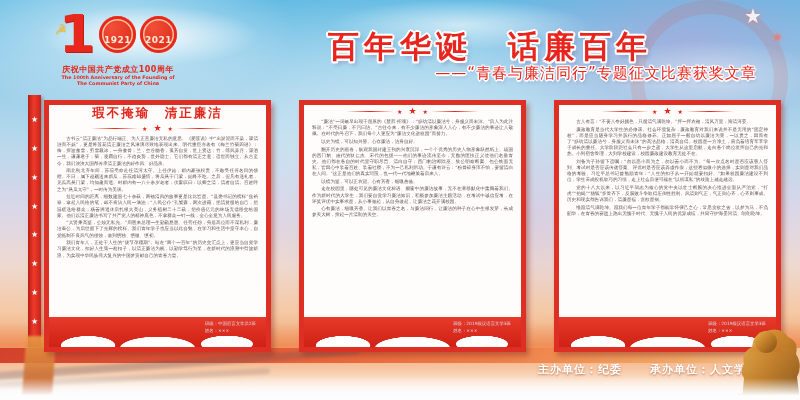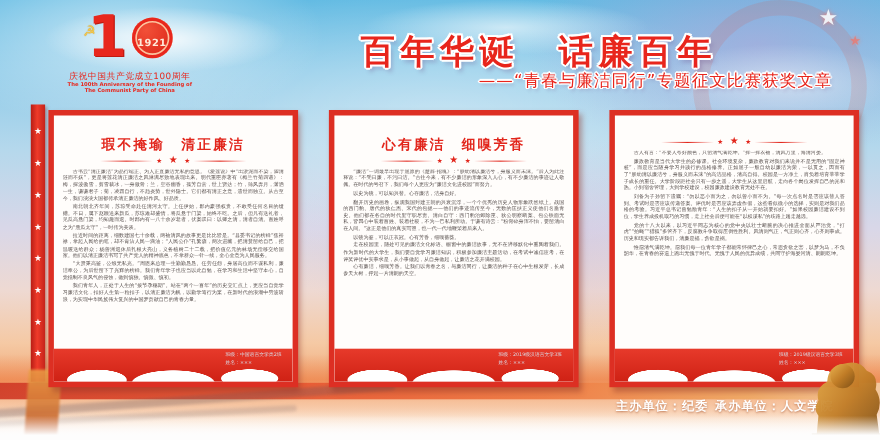--- a/index.html
+++ b/index.html
@@ -41,21 +41,21 @@
   
   .logo{position:absolute;left:48px;top:6px;width:140px;text-align:center;}
   .logo-row{display:flex;justify-content:center;align-items:center;height:56px;}
   .logo-one{font-size:52px;line-height:52px;font-weight:800;color:#e8271d;position:relative;
     text-shadow:1px 1px 0 #c01910;}
   .logo-emblem{position:absolute;left:-4px;top:-4px;font-size:13px;color:#f6c84c;text-shadow:0 0 1px #b8860b;}
   .logo-zero{width:37px;height:37px;border-radius:50%;background:radial-gradient(circle at 35% 30%,#f25038,#d81f12);
     box-shadow:inset 0 0 0 3px #e8271d, inset 0 0 0 4.5px rgba(255,220,180,.85);
     display:flex;align-items:center;justify-content:center;margin-left:4px;}
   .logo-zero span{color:#ffe9d9;font-size:9px;font-weight:bold;letter-spacing:.5px;margin-top:12px;}
-  .logo-cn{margin-top:2px;font-size:8px;font-weight:normal;color:#e8271d;letter-spacing:.5px;}
+  .logo-cn{margin-top:2px;font-size:8px;font-weight:bold;color:#e8271d;letter-spacing:.5px;}
   .logo-en{font-size:4.8px;font-weight:bold;color:#e8271d;line-height:1.3;}
 
   
   .outline-red{color:#e8251c;
     text-shadow:-2px 0 #fff,2px 0 #fff,0 -2px #fff,0 2px #fff,
       -1.5px -1.5px #fff,1.5px 1.5px #fff,1.5px -1.5px #fff,-1.5px 1.5px #fff,
       3px 4px 4px rgba(110,70,130,.35);}
   .main-title{position:absolute;left:190px;top:26px;width:600px;text-align:center;
     font-size:31px;font-weight:700;letter-spacing:5px;white-space:nowrap;}
   .sub-title{position:absolute;left:398px;top:64px;width:396px;text-align:center;
@@ -73,21 +73,21 @@
     background:linear-gradient(180deg,rgba(235,160,70,.85),rgba(190,85,40,.9));
     transform:skewX(-4deg);filter:blur(1px);}
 
   
   .panel{position:absolute;top:100px;width:227px;height:252px;background:#dd2f23;
     padding:5px;box-sizing:border-box;box-shadow:3px 4px 5px rgba(140,50,40,.45);}
   .panel.p1{left:44px;}
   .panel.p2{left:299px;}
   .panel.p3{left:554px;}
   .panel-inner{position:relative;width:100%;height:100%;background:#fffdfb;
-    display:flex;flex-direction:column;padding:18px 8px 0;box-sizing:border-box;overflow:hidden;}
+    display:flex;flex-direction:column;padding:0 8px 0;box-sizing:border-box;overflow:hidden;}
   .panel-title{font-size:12.5px;font-weight:bold;color:#e2261c;text-align:center;
     letter-spacing:2px;white-space:nowrap;}
   .star-divider{display:flex;align-items:center;justify-content:center;margin:1px 0 3px;}
   .star-divider .line{width:48px;height:1px;
     background:linear-gradient(90deg,rgba(226,38,28,0),#e2261c,rgba(226,38,28,0));}
   .star-divider .st{color:#e2261c;margin:0 3px;}
   .st.small{font-size:6px;} .st.big{font-size:9px;}
   .panel-body{flex:1;overflow:hidden;font-size:4.6px;line-height:1.34;color:#5a5250;
     text-align:justify;margin-bottom:32px;}
   .panel-body p{margin:0 0 1.5px;text-indent:2em;}
@@ -95,21 +95,21 @@
     radial-gradient(ellipse 46px 16px at 18% 95%, #fff 58%, rgba(255,255,255,0) 60%),
     radial-gradient(ellipse 64px 20px at 50% 105%, #fff 58%, rgba(255,255,255,0) 60%),
     radial-gradient(ellipse 44px 14px at 82% 90%, #fff 58%, rgba(255,255,255,0) 60%),
     linear-gradient(180deg,#e73a2b,#cf2114);}
   .credit{position:absolute;right:10px;top:3px;font-size:4.4px;line-height:1.6;
     color:#d8dde8;text-align:left;}
 
   
   .footer-label{position:absolute;top:362px;font-size:11px;font-weight:bold;color:#ffffff;
     letter-spacing:1px;text-shadow:0 1px 2px rgba(150,60,20,.6);white-space:nowrap;}
-  .footer-label.host{left:560px;}
+  .footer-label.host{left:538px;}
   .footer-label.org{left:650px;}
 
   
   .lion{position:absolute;left:736px;top:320px;width:64px;height:80px;}
 </style>
 </head>
 <body>
 
 <div id="canvas">
 
@@ -128,20 +128,23 @@
 
   <div class="logo">
     <div class="logo-row">
       <div class="logo-one">
         <span>1</span>
         <span class="logo-emblem">☭</span>
       </div>
       <div class="logo-zero">
         <span>1921</span>
       </div>
+      <div class="logo-zero">
+        <span>2021</span>
+      </div>
     </div>
     <div class="logo-cn">庆祝中国共产党成立100周年</div>
     <div class="logo-en">
       <div>The 100th Anniversary of the Founding of</div>
       <div>The Communist Party of China</div>
     </div>
   </div>
 
   <div class="main-title outline-red">百年华诞　话廉百年</div>
   <div class="sub-title outline-red">——“青春与廉洁同行”专题征文比赛获奖文章</div>
@@ -179,21 +182,20 @@
         <div class="credit">
           <div>班级：中国语言文学类2班</div>
           <div>姓名：×××</div>
         </div>
       </div>
     </div>
   </div>
 
   <div class="panel p2">
     <div class="panel-inner">
-      <div class="panel-title">心有廉洁　细嗅芳香</div>
       <div class="star-divider">
         <span class="line"></span>
         <span class="st small">★</span>
         <span class="st big">★</span>
         <span class="st small">★</span>
         <span class="line"></span>
       </div>
       <div class="panel-body">
         <p>“廉洁”一词最早出现于屈原的《楚辞·招魂》：“朕幼清以廉洁兮，身服义而未沫。”后人为此注释说：“不受曰廉，不污曰洁。”古往今来，有不少廉洁的形象深入人心，有不少廉洁的事迹让人敬佩。在时代的号召下，我们每个人更应为“廉洁文化进校园”而努力。</p>
         <p>以史为镜，可以知兴替。心存廉洁，洁身自好。</p>

